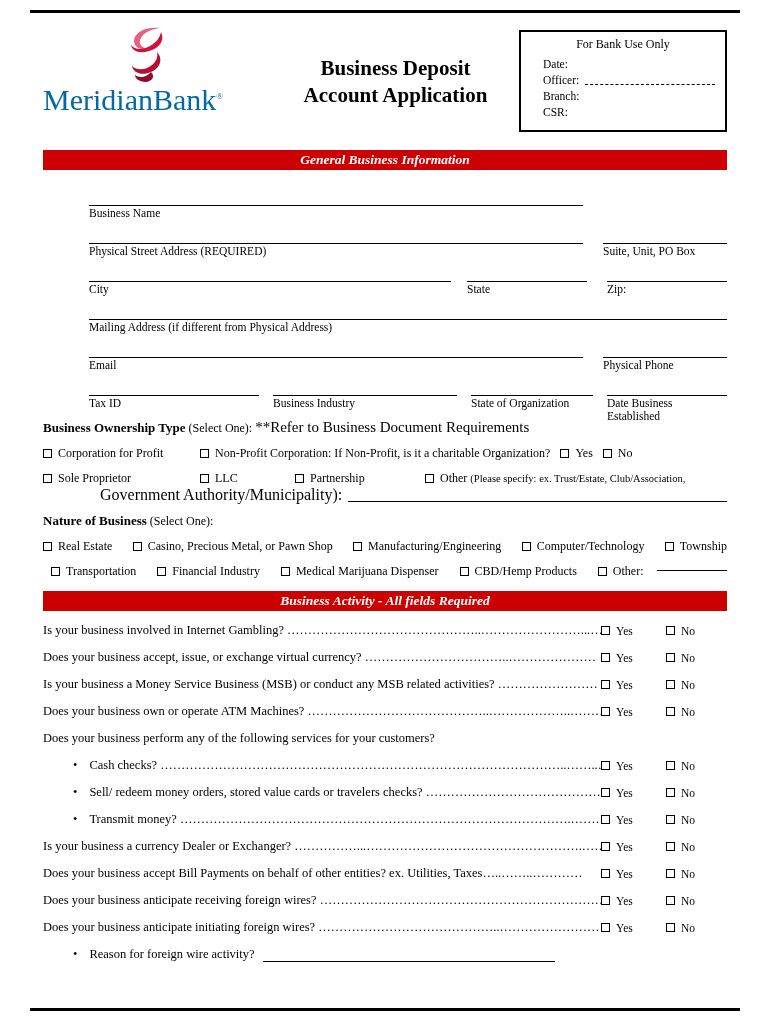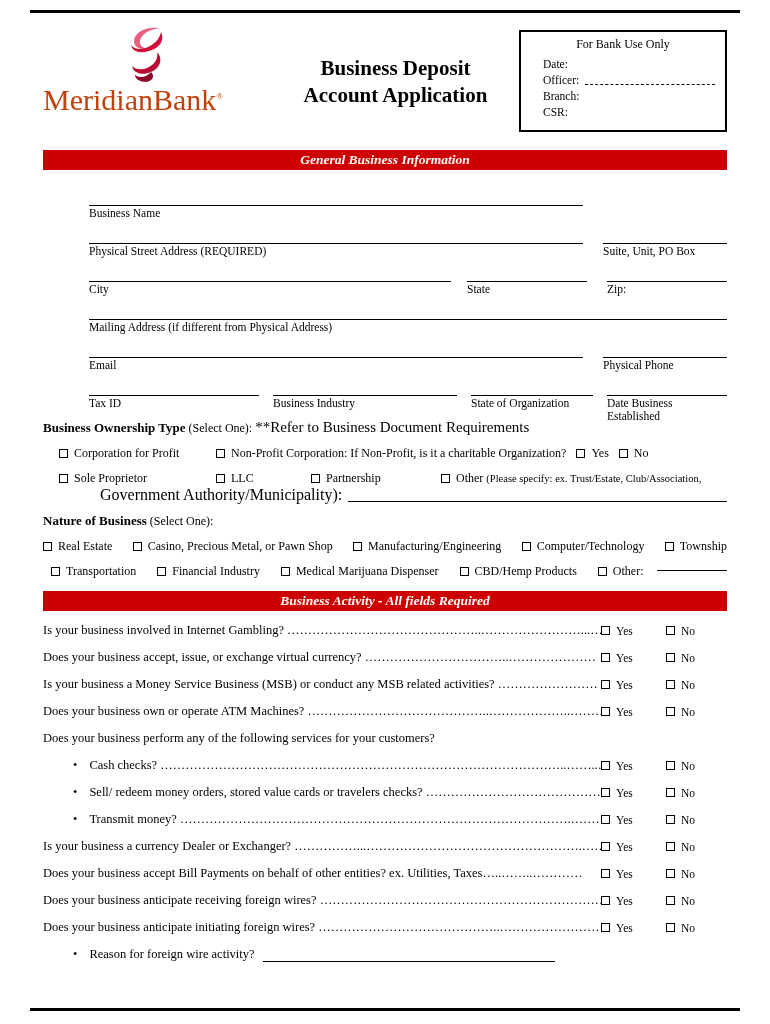--- a/index.html
+++ b/index.html
@@ -7,21 +7,21 @@
   body { width:770px; height:1024px; font-family:"Liberation Serif", serif; color:#000; }
   .page { position:relative; width:770px; height:1024px; overflow:hidden; background:#fff; }
   .hrule { position:absolute; left:30px; right:30px; height:3px; background:#000; }
   .hrule.top { top:10px; }
   .hrule.bottom { bottom:13px; }
   .content { position:absolute; left:43px; top:0; width:684px; }
 
   header { position:relative; height:150px; }
   .logo { position:absolute; left:0; top:26px; width:205px; }
   .logo-icon { display:block; margin-left:84px; }
-  .logo-text { font-size:30px; color:#c2410c; line-height:1; margin-top:3px; white-space:nowrap; }
+  .logo-text { font-size:30px; color:#0369a1; line-height:1; margin-top:3px; white-space:nowrap; }
   .logo-text .reg { font-size:9px; vertical-align:super; }
   .doc-title { position:absolute; left:230px; top:55px; width:245px; text-align:center; font-weight:700; font-size:21px; line-height:1.3; }
   .bank-box { position:absolute; right:0; top:30px; width:208px; height:102px; border:2px solid #000; padding:5px 8px 6px; font-size:11.5px; }
   .bank-box-title { text-align:center; font-size:12px; margin-bottom:4px; }
   .bank-row { display:flex; align-items:flex-end; line-height:16px; padding-left:14px; }
   .bank-blank { flex:1; margin:0 2px 3px 6px; }
   .bank-blank.dashed { border-bottom:1px dashed #000; }
 
   .banner { background:#CC0000; color:#fff; font-weight:700; font-style:italic; text-align:center; font-size:13.5px; height:20px; line-height:20px; }
 
@@ -39,21 +39,21 @@
   .w-ind { width:184px; margin-left:14px; }
   .w-org { width:122px; margin-left:14px; }
   .w-est { flex:1; margin-left:14px; }
 
   .own-heading { margin-top:9px; font-size:12px; }
   .own-heading b { font-size:13px; }
   .own-heading .note { font-size:15px; }
   .cbrow { display:flex; align-items:center; margin-top:10px; font-size:12px; }
   .opt { display:flex; align-items:center; white-space:nowrap; }
   .cb { width:9px; height:9px; border:1px solid #000; display:inline-block; margin-right:6px; flex:none; background:#fff; }
-  .c1 { width:157px;margin-left:16px; }
+  .c1 { width:157px; }
   .c2 { width:95px; }
   .c3 { width:130px; }
   .yn-gap { margin-left:10px; }
   .small { font-size:10.5px; }
   .other-wrap { white-space:nowrap; overflow:hidden; }
   .gov-row { display:flex; align-items:flex-end; margin-top:3px; padding-left:57px; font-size:16px; height:15px; }
   .gov-row .blankline { flex:1; border-bottom:1px solid #000; margin-left:6px; margin-bottom:2px; }
 
   .nat-row1 { justify-content:space-between; }
   .nat-row2 .opt { margin-right:13px;margin-left:8px; }

